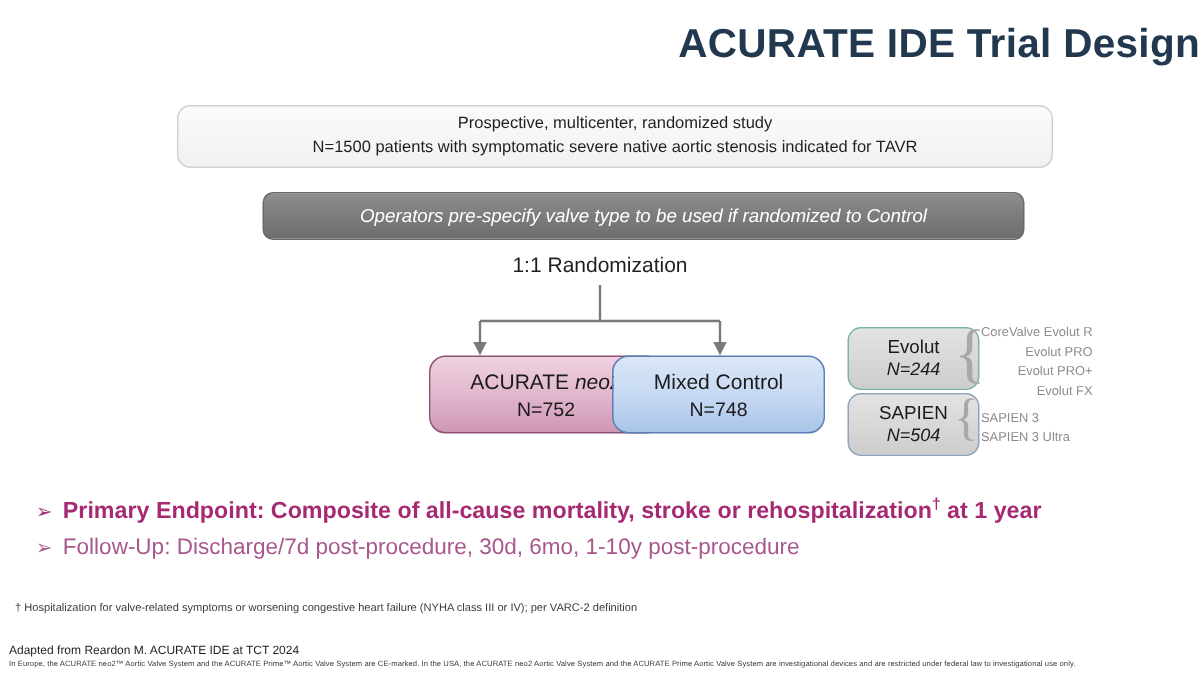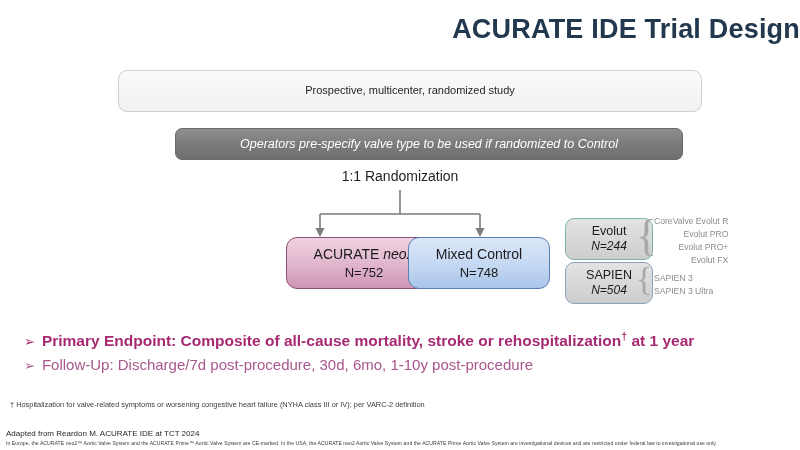--- a/index.html
+++ b/index.html
@@ -235,20 +235,21 @@
     letter-spacing: 0.05px;
   }
 </style>
 </head>
 <body>
 
 <div class="title">ACURATE IDE Trial Design</div>
 
 <div class="study-box">
   <div>Prospective, multicenter, randomized study</div>
+  <div>N=1500 patients with symptomatic severe native aortic stenosis indicated for TAVR</div>
 </div>
 
 <div class="operator-bar">Operators pre-specify valve type to be used if randomized to Control</div>
 
 <div class="rand-label">1:1 Randomization</div>
 
 <svg class="fork" width="240" height="48" viewBox="0 0 240 48">
   <line x1="120" y1="0" x2="120" y2="24" stroke="#7a7a7a" stroke-width="1.6"></line>
   <line x1="40" y1="24" x2="200" y2="24" stroke="#7a7a7a" stroke-width="1.6"></line>
   <line x1="40" y1="24" x2="40" y2="40" stroke="#7a7a7a" stroke-width="1.6"></line>

